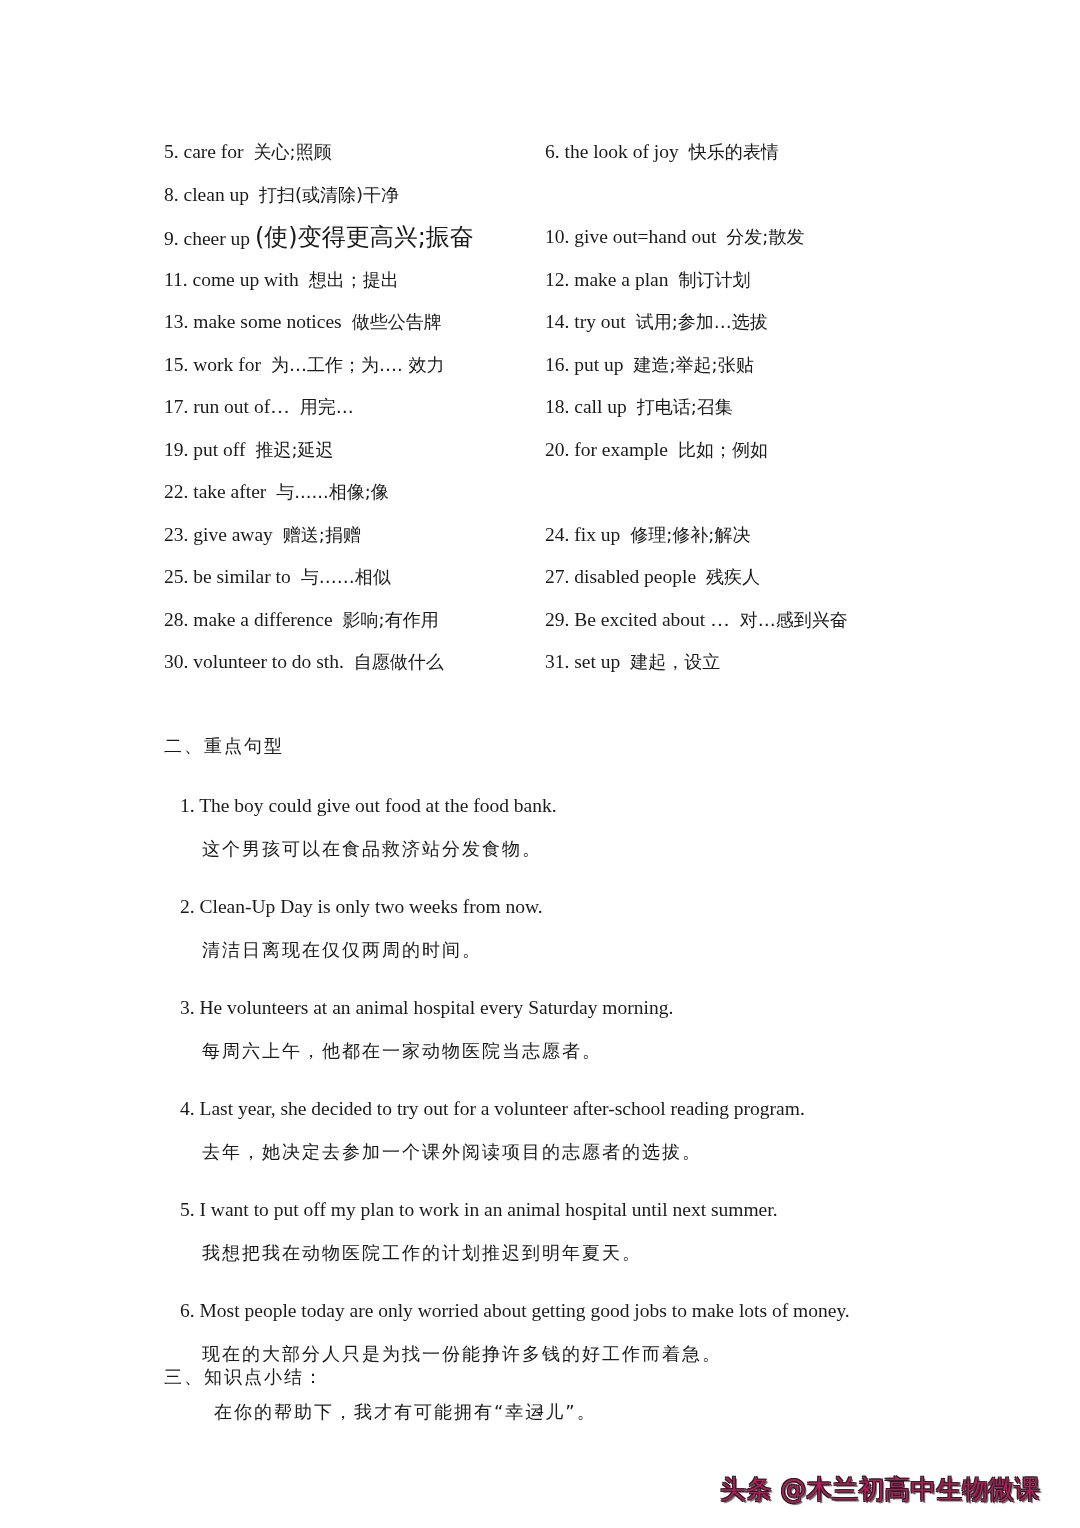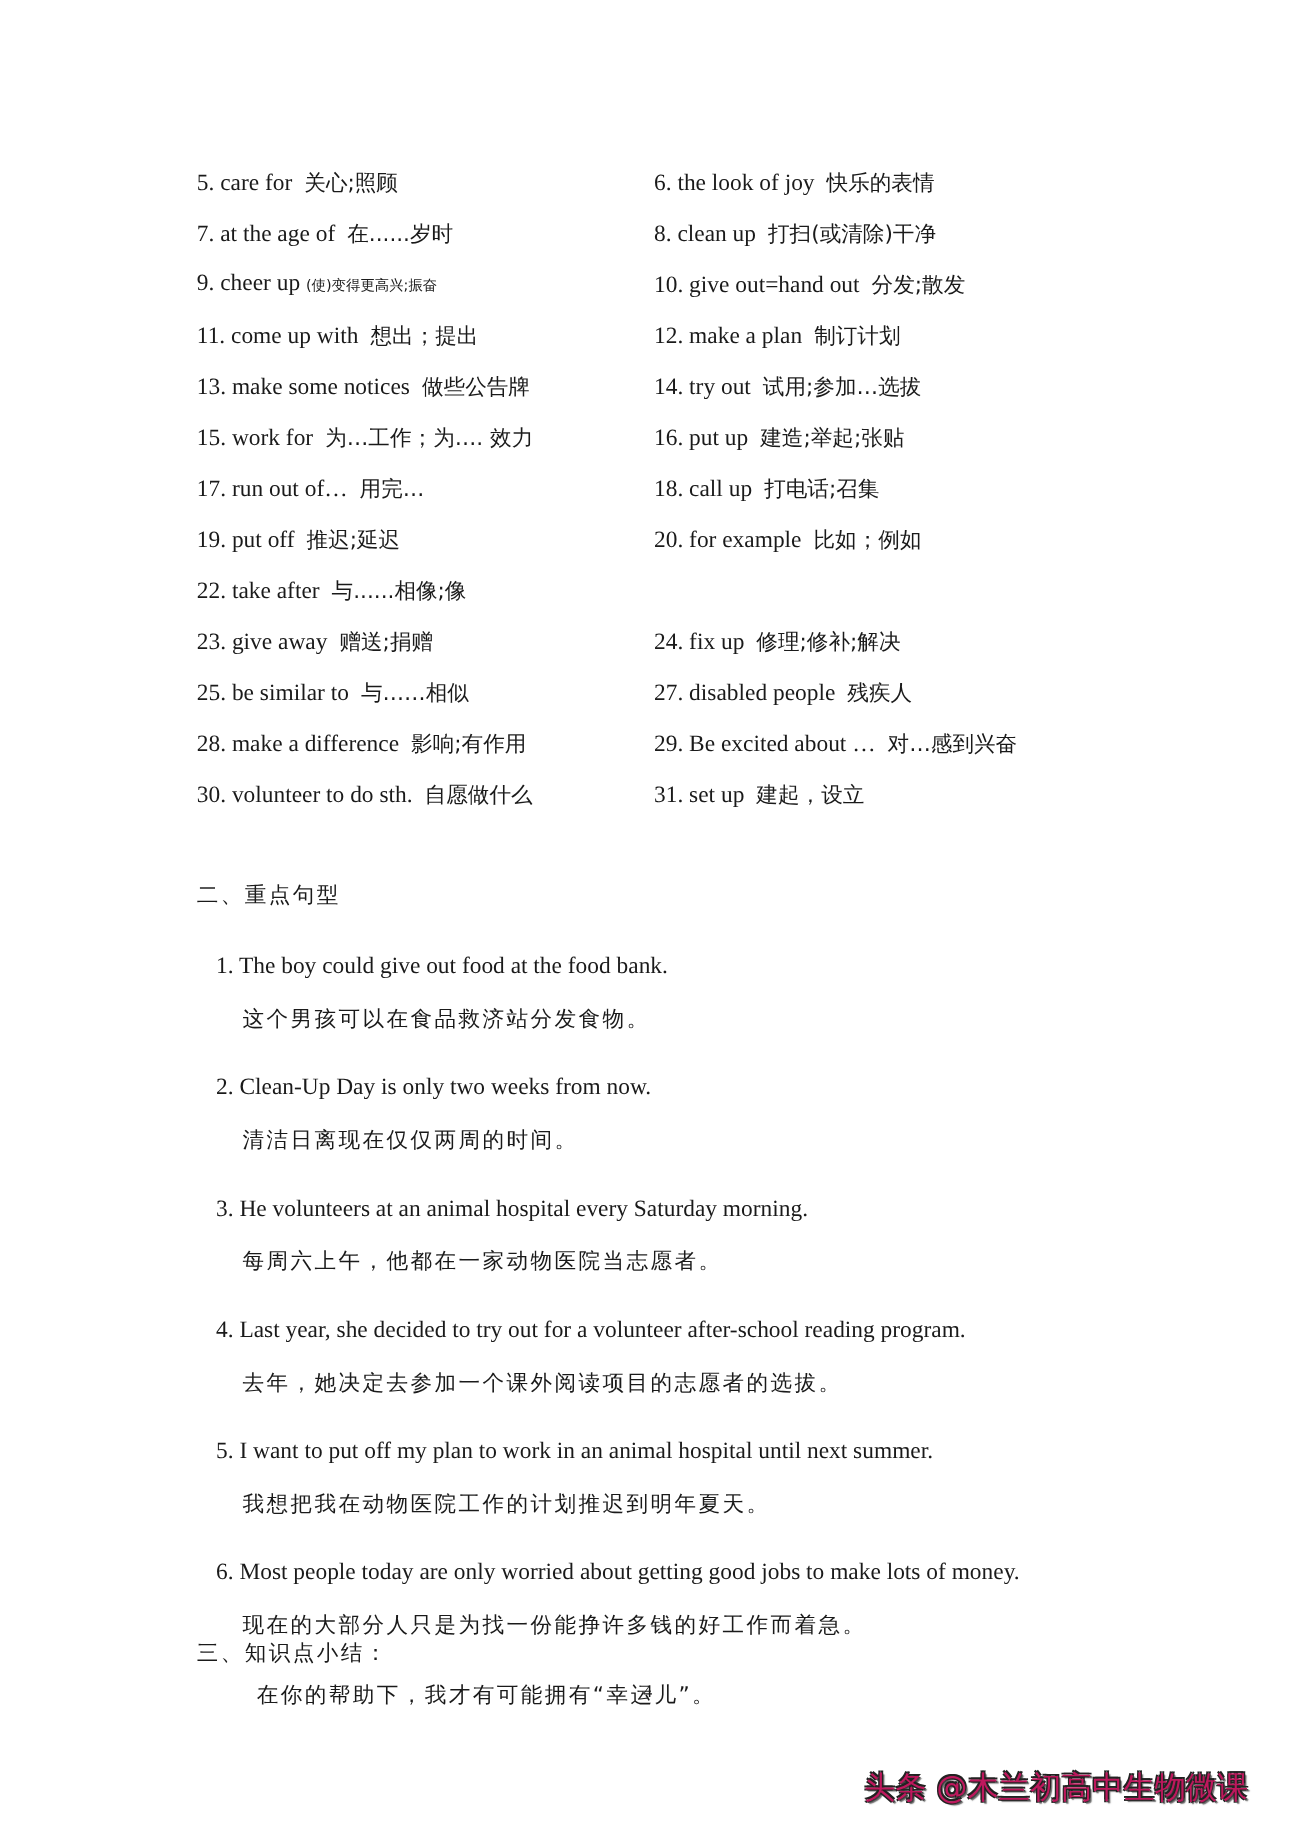--- a/index.html
+++ b/index.html
@@ -33,25 +33,24 @@
 <body>
 
 <div class="page">
 
   <div class="phrases">
     <div class="row">
       <div class="cell left"><span>5.</span> <span>care for</span><span class="zh">关心;照顾</span></div>
       <div class="cell"><span>6.</span> <span>the look of joy</span><span class="zh">快乐的表情</span></div>
     </div>
     <div class="row">
-      <div class="cell left"><span>7.</span> <span>at the age of</span><span class="zh">在......岁时</span></div>
       <div class="cell"><span>8.</span> <span>clean up</span><span class="zh">打扫(或清除)干净</span></div>
     </div>
     <div class="row">
-      <div class="cell left"><span>9.</span> <span>cheer up</span> <span style="font-family:'DejaVu Sans',sans-serif;font-size:12px">(使)变得更高兴;振奋</span></div>
+      <div class="cell left"><span>9.</span> <span>cheer up</span> <span style="font-family:'DejaVu Sans',sans-serif;font-size:24px">(使)变得更高兴;振奋</span></div>
       <div class="cell"><span>10.</span> <span>give out=hand out</span><span class="zh">分发;散发</span></div>
     </div>
     <div class="row">
       <div class="cell left"><span>11.</span> <span>come up with</span><span class="zh">想出；提出</span></div>
       <div class="cell"><span>12.</span> <span>make a plan</span><span class="zh">制订计划</span></div>
     </div>
     <div class="row">
       <div class="cell left"><span>13.</span> <span>make some notices</span><span class="zh">做些公告牌</span></div>
       <div class="cell"><span>14.</span> <span>try out</span><span class="zh">试用;参加…选拔</span></div>
     </div>

